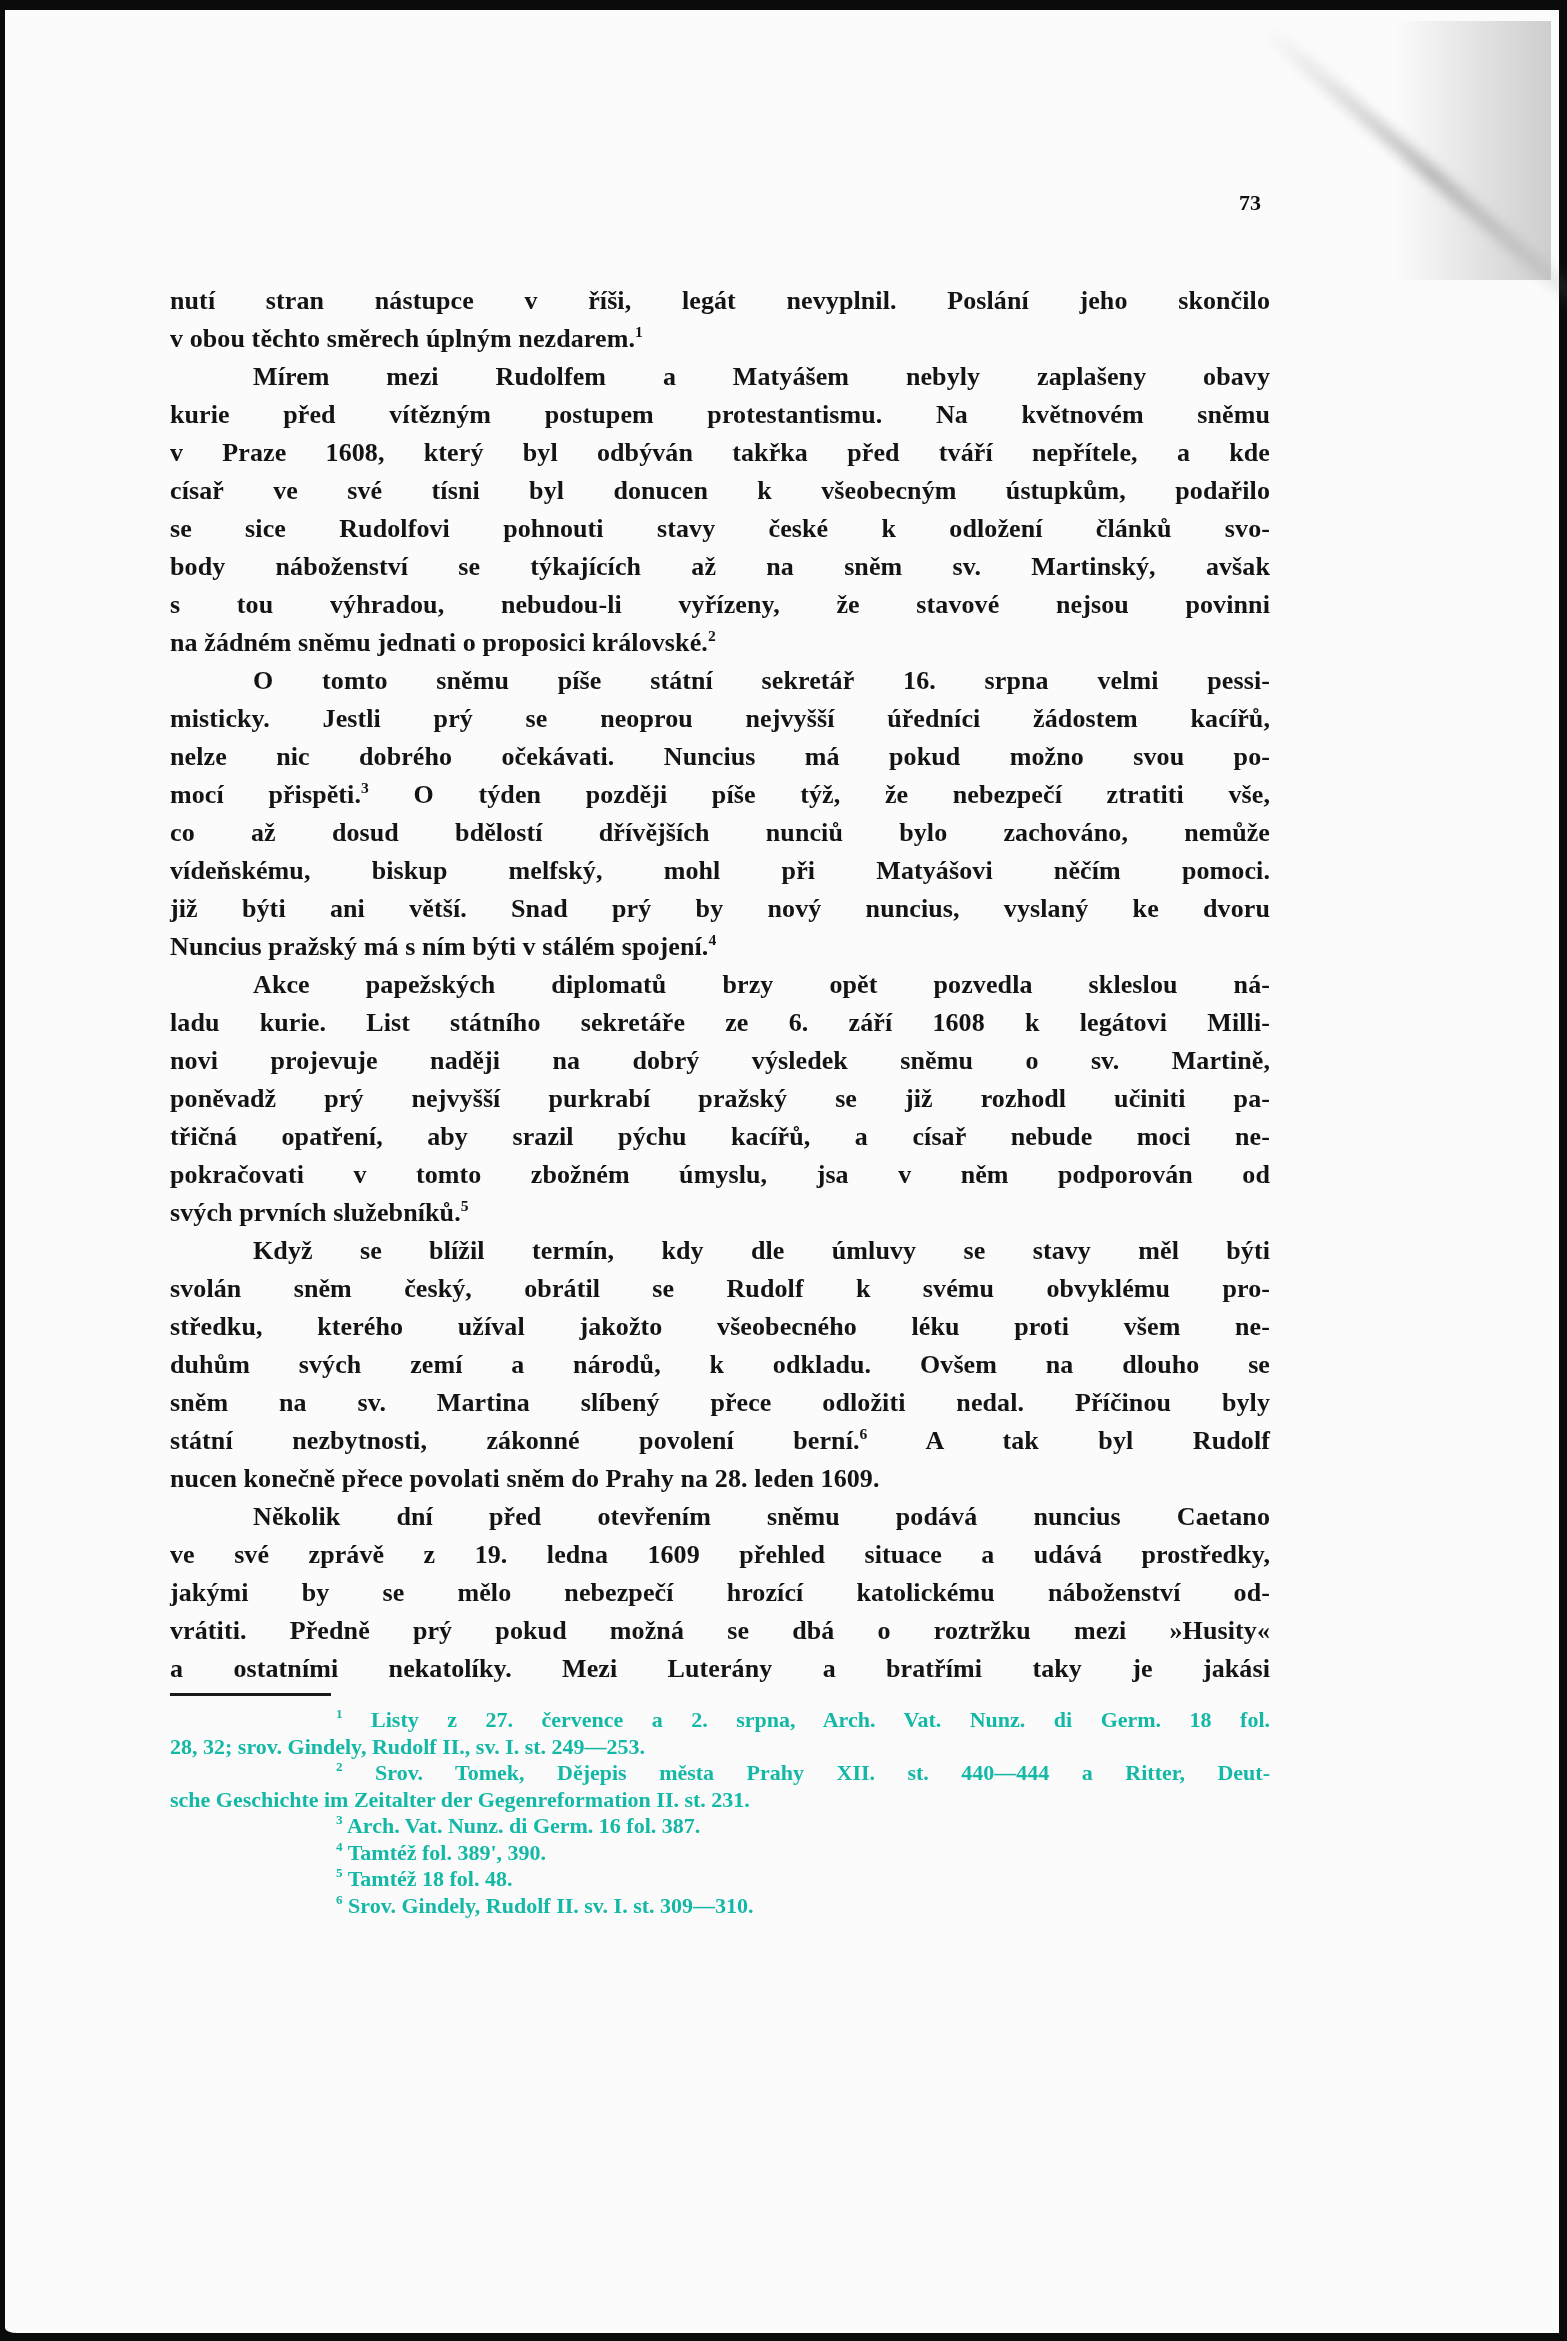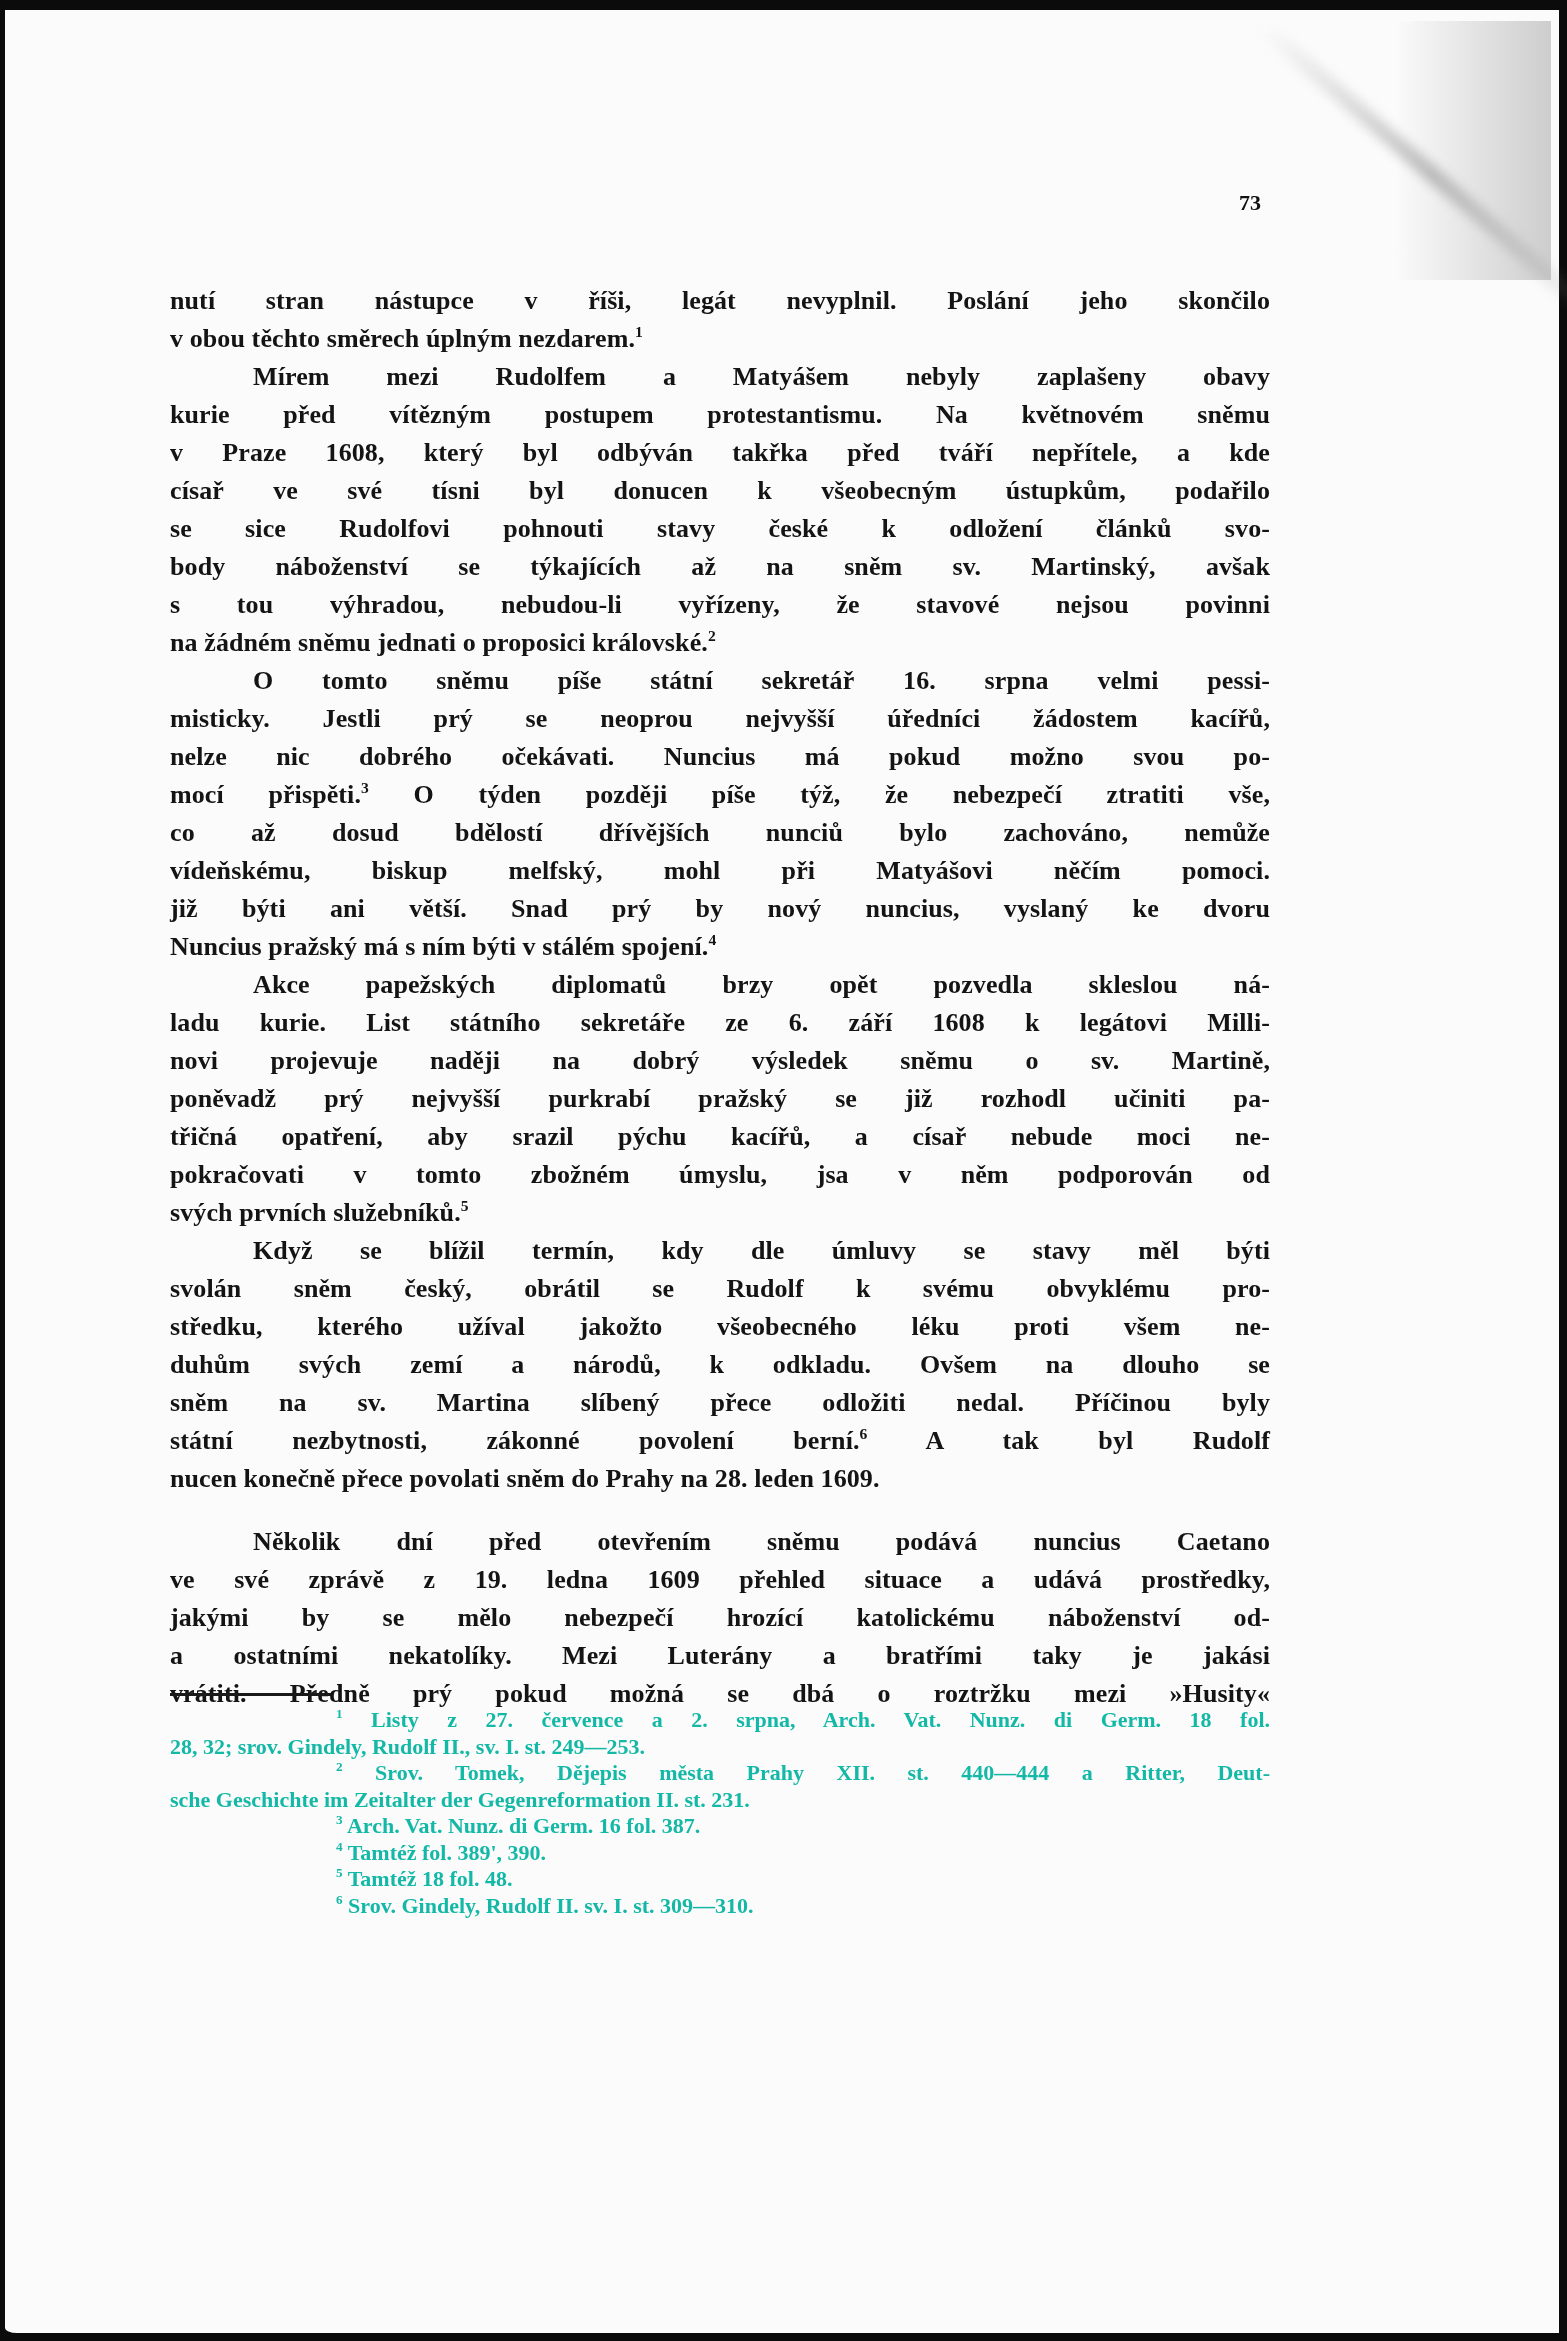--- a/index.html
+++ b/index.html
@@ -98,25 +98,25 @@
     <p>
       <span class="line" style="padding-left: 83px;">Když se blížil termín, kdy dle úmluvy se stavy měl býti</span>
       <span class="line">svolán sněm český, obrátil se Rudolf k svému obvyklému pro-</span>
       <span class="line">středku, kterého užíval jakožto všeobecného léku proti všem ne-</span>
       <span class="line">duhům svých zemí a národů, k odkladu. Ovšem na dlouho se</span>
       <span class="line">sněm na sv. Martina slíbený přece odložiti nedal. Příčinou byly</span>
       <span class="line">státní nezbytnosti, zákonné povolení berní.<sup>6</sup> A tak byl Rudolf</span>
       <span class="line last">nucen konečně přece povolati sněm do Prahy na 28. leden 1609.</span>
     </p>
     <p>
-      <span class="line" style="padding-left: 83px; margin-top: 25px;">Několik dní před otevřením sněmu podává nuncius Caetano</span>
+      <span class="line" style="padding-left: 83px;">Několik dní před otevřením sněmu podává nuncius Caetano</span>
       <span class="line">ve své zprávě z 19. ledna 1609 přehled situace a udává prostředky,</span>
       <span class="line">jakými by se mělo nebezpečí hrozící katolickému náboženství od-</span>
+      <span class="line">vrátiti. Předně prý pokud možná se dbá o roztržku mezi »Husity«</span>
       <span class="line">a ostatními nekatolíky. Mezi Luterány a bratřími taky je jakási</span>
-      <span class="line">vrátiti. Předně prý pokud možná se dbá o roztržku mezi »Husity«</span>
     </p>
   </div>
 
 <div class="footnote-rule"></div>
 
 <div class="footnotes" id="footnotes">
     <div class="fn">
       <span class="line" style="padding-left: 83px; text-align: justify; text-align-last: justify;"><sup>1</sup> Listy z 27. července a 2. srpna, Arch. Vat. Nunz. di Germ. 18 fol.</span>
       <span class="line cont">28, 32; srov. Gindely, Rudolf II., sv. I. st. 249—253.</span>
     </div>

